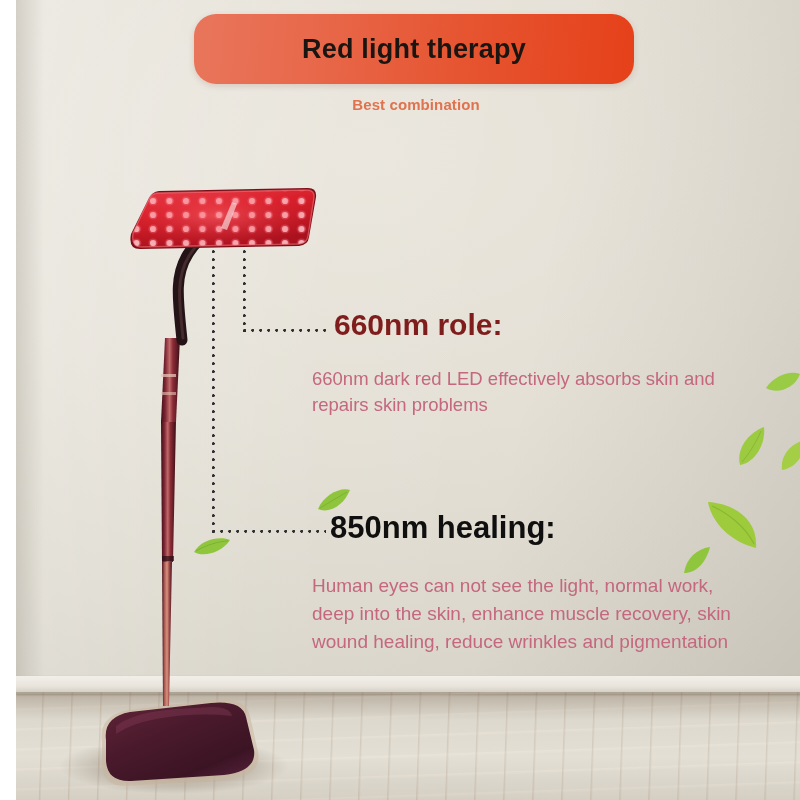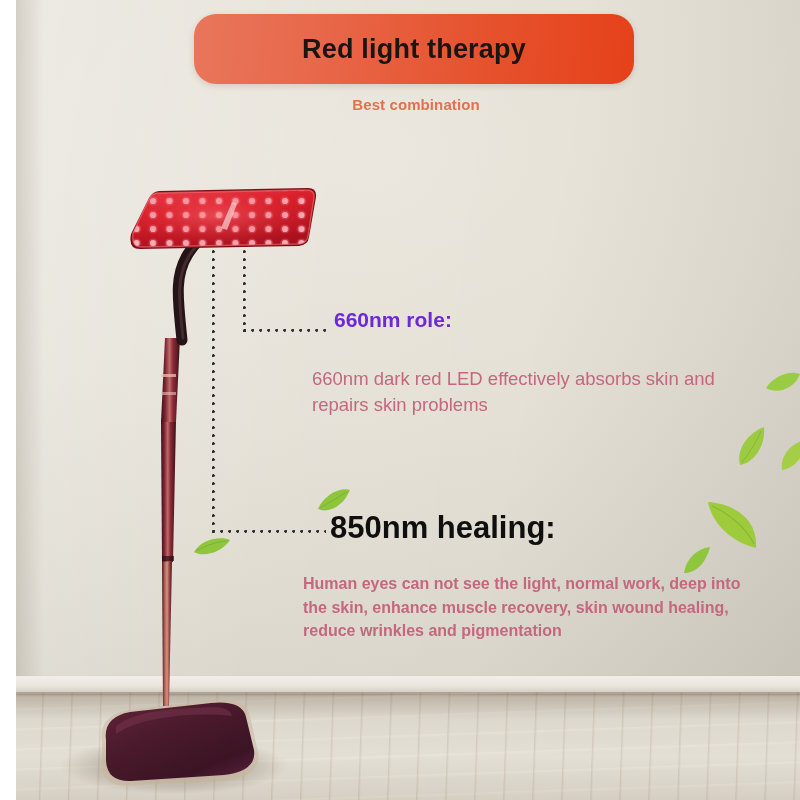--- a/index.html
+++ b/index.html
@@ -101,23 +101,23 @@
     font-size: 15px;
     font-weight: bold;
     color: #e0724e;
     letter-spacing: 0.1px;
   }
 
   
   .head-660 {
     position: absolute;
     left: 318px; top: 308px;
-    font-size: 21px;
+    font-size: 30px;
     font-weight: bold;
-    color: #6d28d9;
+    color: #7f1d1d;
     white-space: nowrap;
   }
   .body-660 {
     position: absolute;
     left: 296px; top: 366px;
     width: 430px;
     font-size: 18.5px;
     font-weight: normal;
     line-height: 1.42;
     color: #c4677f;
@@ -125,24 +125,24 @@
   .head-850 {
     position: absolute;
     left: 314px; top: 510px;
     font-size: 31px;
     font-weight: bold;
     color: #0f0f0f;
     white-space: nowrap;
   }
   .body-850 {
     position: absolute;
-    left: 287px; top: 572px;
+    left: 296px; top: 572px;
     width: 440px;
-    font-size: 16px;
-    font-weight: bold;
+    font-size: 19px;
+    font-weight: normal;
     line-height: 1.48;
     color: #c4677f;
   }
 
   
   .leader { position: absolute; }
   .dot-v {
     background-image: radial-gradient(circle at 1.6px 1.6px, #2e2e2e 1.35px, rgba(0,0,0,0) 1.7px);
     background-size: 3.4px 8px;
     background-repeat: repeat-y;

